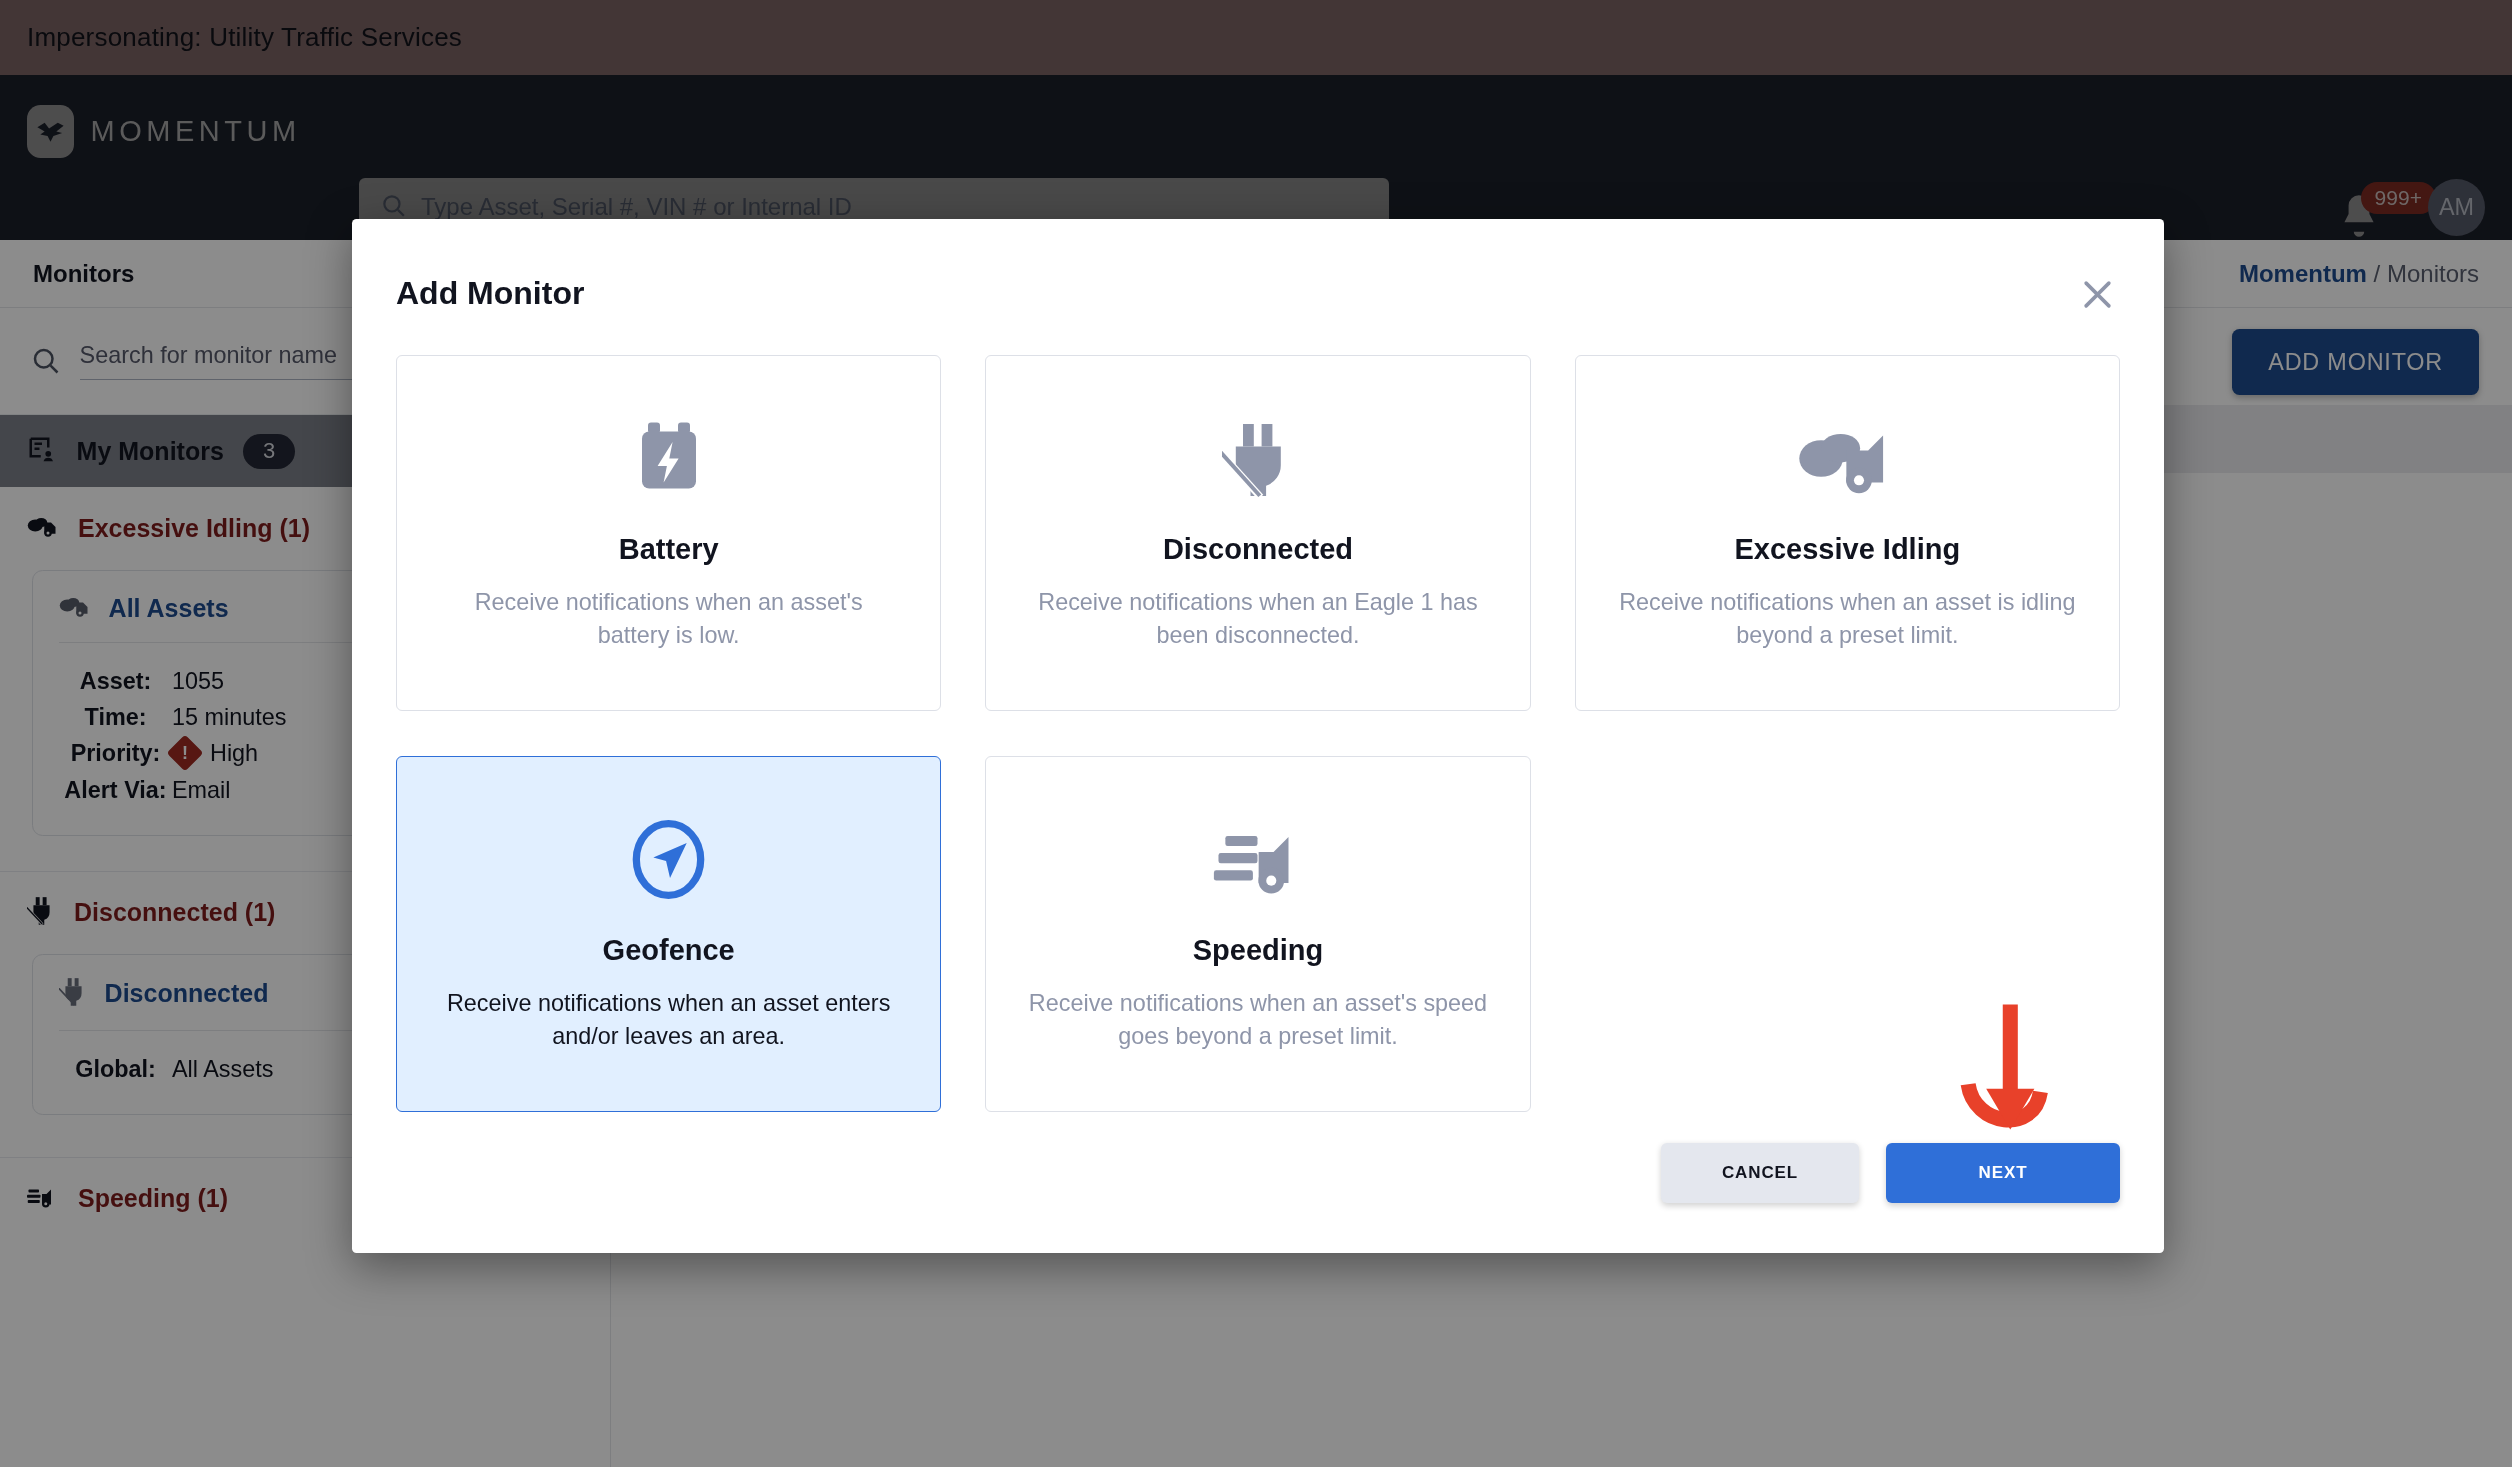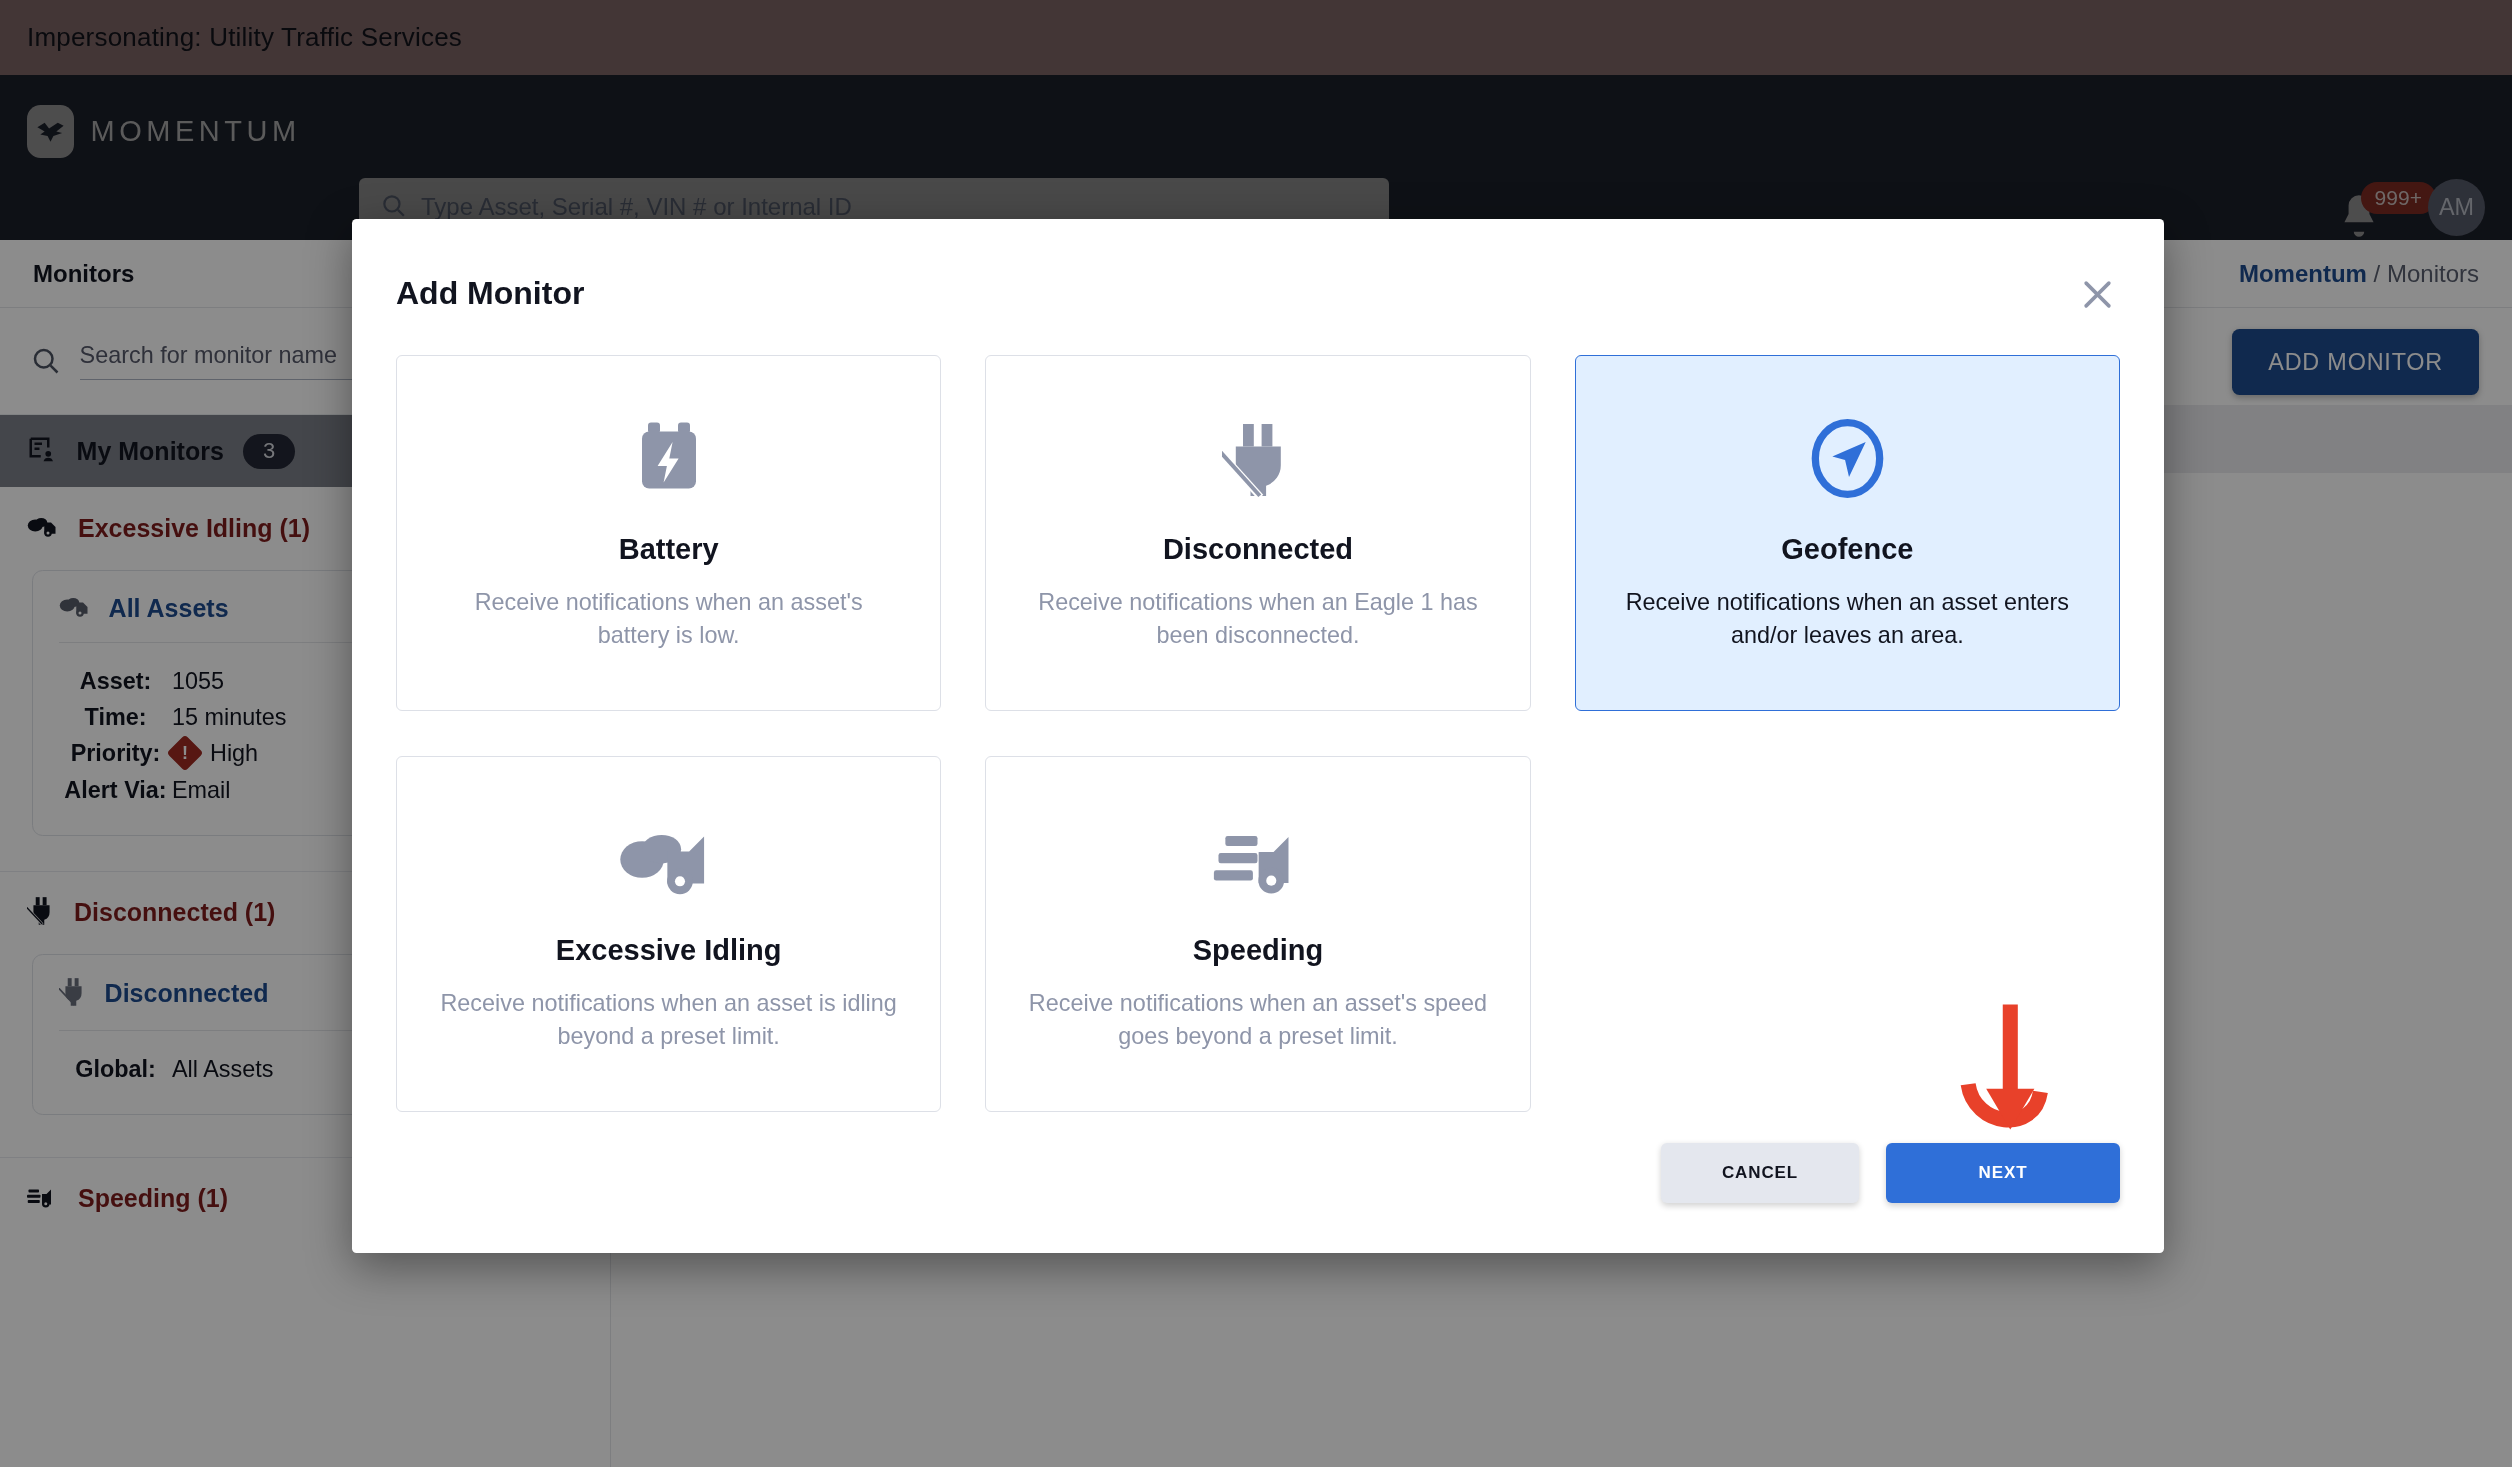--- a/index.html
+++ b/index.html
@@ -413,43 +413,43 @@
               <rect x="13.2" y="2" width="3.6" height="7.5"></rect>
             <path d="M4.6 9.5h15v6.2a7.2 7.2 0 01-4.9 6.9V26h-5.2v-3.4a7.2 7.2 0 01-4.9-6.9z"></path>
             <rect x="2.3" y="3" width="2.4" height="27" transform="rotate(-42 3.5 16)" fill="#ffffff"></rect>
             <rect x="3.0" y="3.4" width="1.3" height="26" transform="rotate(-42 3.6 16)" fill="#8e95a9"></rect>
           </svg>
         </div>
         <div class="card-title">Disconnected</div>
         <div class="card-desc">Receive notifications when an Eagle 1 has been disconnected.</div>
       </div>
 
-      <div class="card selected">
-        <div class="card-icon">
-          <svg width="79" height="85" viewBox="0 0 26 28">
-            <ellipse cx="13" cy="14" rx="10.6" ry="11.8" fill="none" stroke="#2f6fd8" stroke-width="2.4"></ellipse>
-            <path d="M19 8.6L8 13.3l4.2 1.2 1.3 5.6z" fill="#2f6fd8"></path>
-          </svg>
-        </div>
-        <div class="card-title">Geofence</div>
-        <div class="card-desc">Receive notifications when an asset enters and/or leaves an area.</div>
-      </div>
-
       <div class="card">
         <div class="card-icon">
           <svg width="101" height="75" viewBox="0 0 44 32" fill="#8e95a9">
             <ellipse cx="10.5" cy="16" rx="9.5" ry="8"></ellipse>
               <ellipse cx="19" cy="11.5" rx="8.5" ry="6.2"></ellipse>
             <path d="M21.5 12.5h9.5l6.5 -6.5v20.5H21.5z"></path>
             <circle cx="27" cy="25.5" r="5.6"></circle>
               <circle cx="27" cy="25.5" r="2.2" fill="#ffffff"></circle>
           </svg>
         </div>
         <div class="card-title">Excessive Idling</div>
         <div class="card-desc">Receive notifications when an asset is idling beyond a preset limit.</div>
+      </div>
+
+      <div class="card selected">
+        <div class="card-icon">
+          <svg width="79" height="85" viewBox="0 0 26 28">
+            <ellipse cx="13" cy="14" rx="10.6" ry="11.8" fill="none" stroke="#2f6fd8" stroke-width="2.4"></ellipse>
+            <path d="M19 8.6L8 13.3l4.2 1.2 1.3 5.6z" fill="#2f6fd8"></path>
+          </svg>
+        </div>
+        <div class="card-title">Geofence</div>
+        <div class="card-desc">Receive notifications when an asset enters and/or leaves an area.</div>
       </div>
 
       <div class="card">
         <div class="card-icon">
           <svg width="101" height="72" viewBox="0 0 44 31" fill="#8e95a9">
             <rect x="8" y="5" width="14" height="4.4" rx="1"></rect>
               <rect x="5" y="12.5" width="17" height="4.4" rx="1"></rect>
               <rect x="3" y="20" width="17" height="4.4" rx="1"></rect>
             <path d="M22.5 12h6.5l6.5-6.5v20H22.5z"></path>
             <circle cx="28" cy="24.5" r="5.6"></circle>

